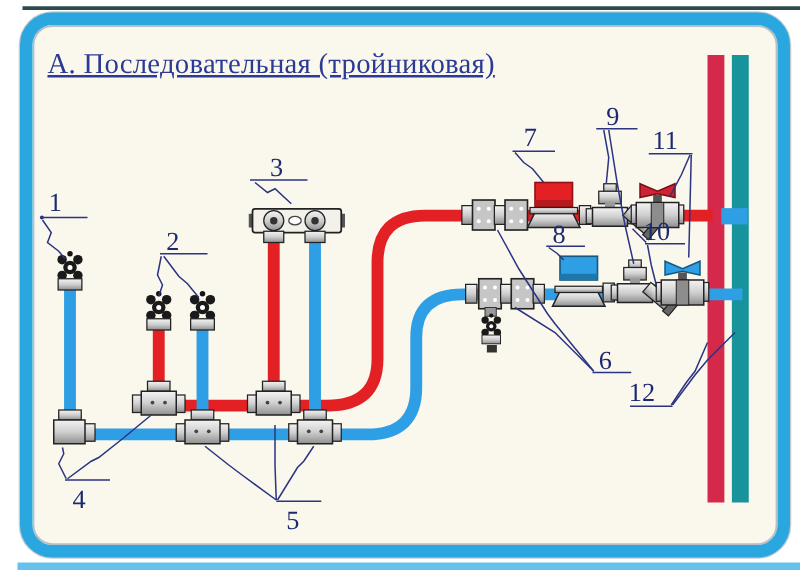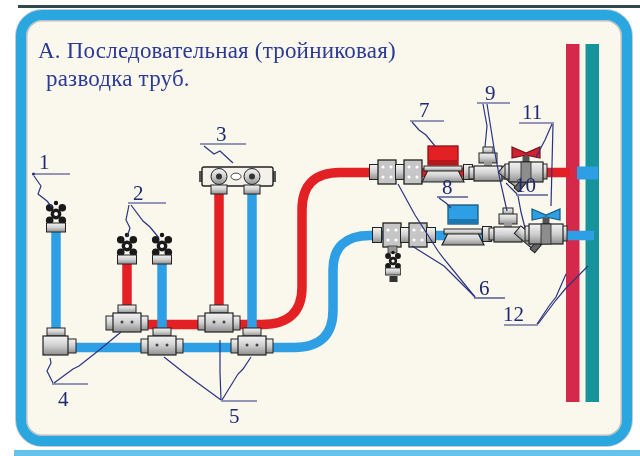--- a/index.html
+++ b/index.html
@@ -3,36 +3,35 @@
 <meta charset="utf-8">
 <style>
   html,body{margin:0;padding:0;background:#fff;}
   #stage{position:relative;width:640px;height:456px;background:#fff;overflow:hidden;
          font-family:"Liberation Serif", serif;}
   #topline{position:absolute;left:18px;top:5px;width:622px;height:3px;background:#2e4a4a;}
   #frame{position:absolute;left:16px;top:10px;width:616px;height:436px;box-sizing:border-box;
          border:10px solid #2ba7e0;border-radius:26px;background:#faf7ed;
          box-shadow:0 0 0 1px rgba(40,70,90,.28), inset 0 0 0 1.5px rgba(30,60,110,.30);}
   #bottombar{position:absolute;left:14px;top:450px;width:626px;height:6px;background:#66c2ec;}
-  .titleln{position:absolute;color:#2b3a94;font-size:23px;letter-spacing:.2px;white-space:nowrap;}
+  .titleln{position:absolute;color:#2b3a94;font-size:23px;letter-spacing:.2px;white-space:nowrap;text-decoration:underline;}
   #t1{left:38px;top:38px;}
   #t2{left:46px;top:66px;}
   svg{position:absolute;left:0;top:0;}
   text.num{font-family:"Liberation Serif",serif;font-size:21px;fill:#1e2a70;}
 </style>
 </head>
 <body>
 
 <div id="stage">
   <div id="topline"></div>
   <div id="frame"></div>
   <div id="bottombar"></div>
 
   <div id="t1" class="titleln">А. Последовательная (тройниковая)</div>
-  <div id="t2" class="titleln">разводка труб.</div>
 
   <svg width="640" height="456" viewBox="0 0 640 456">
     <defs>
       <linearGradient id="met" x1="0" y1="0" x2="0" y2="1">
         <stop offset="0" stop-color="#f4f4f4"></stop>
           <stop offset="0.5" stop-color="#cfcfcf"></stop>
           <stop offset="1" stop-color="#8f8f8f"></stop>
       </linearGradient>
       <g id="xv">
         <circle cx="0" cy="-11" r="2.2" fill="#151515"></circle>

